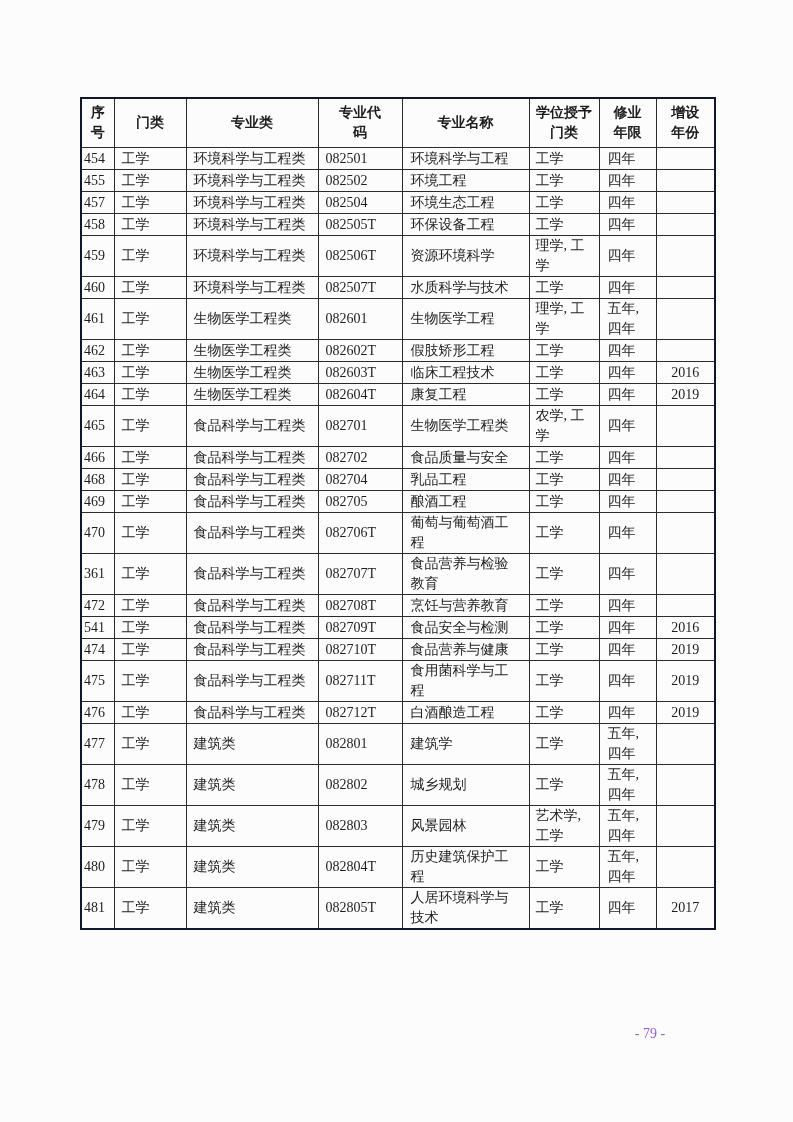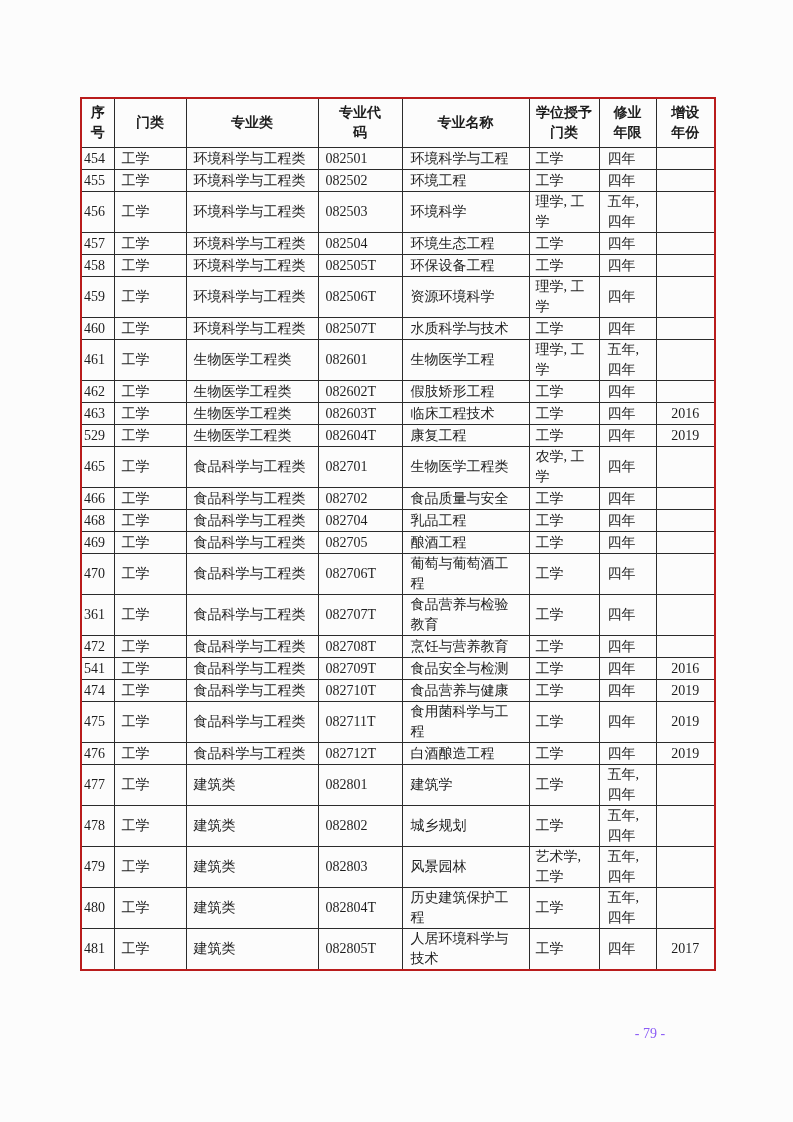--- a/index.html
+++ b/index.html
@@ -14,21 +14,21 @@
     width: 793px; height: 1122px;
     background: #fcfcfc;
     overflow: hidden;
   }
   table.majors {
     position: absolute;
     left: 80px; top: 97px;
     width: 634px;
     border-collapse: collapse;
     table-layout: fixed;
-    border: 2px solid #b91c1c;
+    border: 2px solid #0f172a;
   }
   table.majors th, table.majors td {
     border: 1px solid #2b2b2b;
     font-size: 14px;
     line-height: 20px;
     vertical-align: middle;
     overflow: hidden;
   }
   table.majors th {
     font-weight: bold;
@@ -103,30 +103,20 @@
           <td class="col0">455</td>
           <td class="col1">工学</td>
           <td class="col2">环境科学与工程类</td>
           <td class="col3">082502</td>
           <td class="col4">环境工程</td>
           <td class="col5">工学</td>
           <td class="col6">四年</td>
           <td class="col7"></td>
         </tr>
         <tr>
-          <td class="col0">456</td>
-          <td class="col1">工学</td>
-          <td class="col2">环境科学与工程类</td>
-          <td class="col3">082503</td>
-          <td class="col4">环境科学</td>
-          <td class="col5">理学, 工学</td>
-          <td class="col6">五年, 四年</td>
-          <td class="col7"></td>
-        </tr>
-        <tr>
           <td class="col0">457</td>
           <td class="col1">工学</td>
           <td class="col2">环境科学与工程类</td>
           <td class="col3">082504</td>
           <td class="col4">环境生态工程</td>
           <td class="col5">工学</td>
           <td class="col6">四年</td>
           <td class="col7"></td>
         </tr>
         <tr>
@@ -183,21 +173,21 @@
           <td class="col0">463</td>
           <td class="col1">工学</td>
           <td class="col2">生物医学工程类</td>
           <td class="col3">082603T</td>
           <td class="col4">临床工程技术</td>
           <td class="col5">工学</td>
           <td class="col6">四年</td>
           <td class="col7">2016</td>
         </tr>
         <tr>
-          <td class="col0">529</td>
+          <td class="col0">464</td>
           <td class="col1">工学</td>
           <td class="col2">生物医学工程类</td>
           <td class="col3">082604T</td>
           <td class="col4">康复工程</td>
           <td class="col5">工学</td>
           <td class="col6">四年</td>
           <td class="col7">2019</td>
         </tr>
         <tr>
           <td class="col0">465</td>

